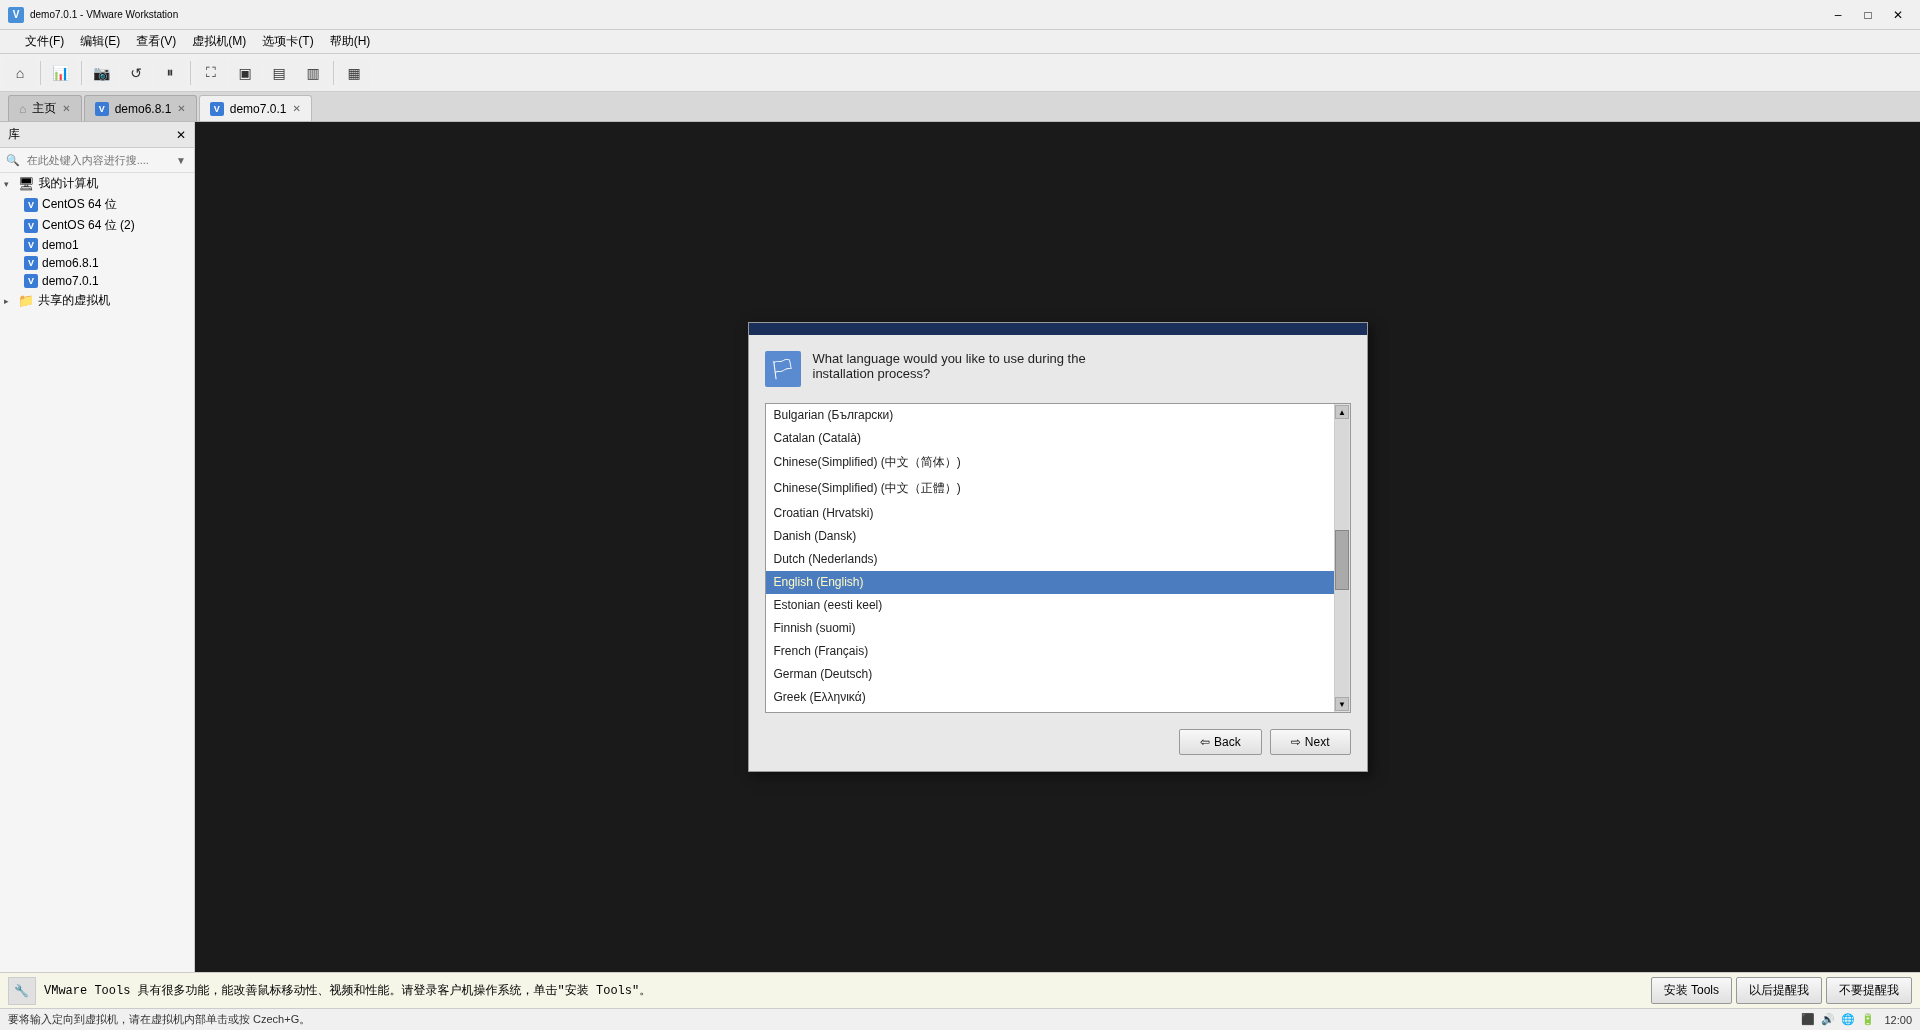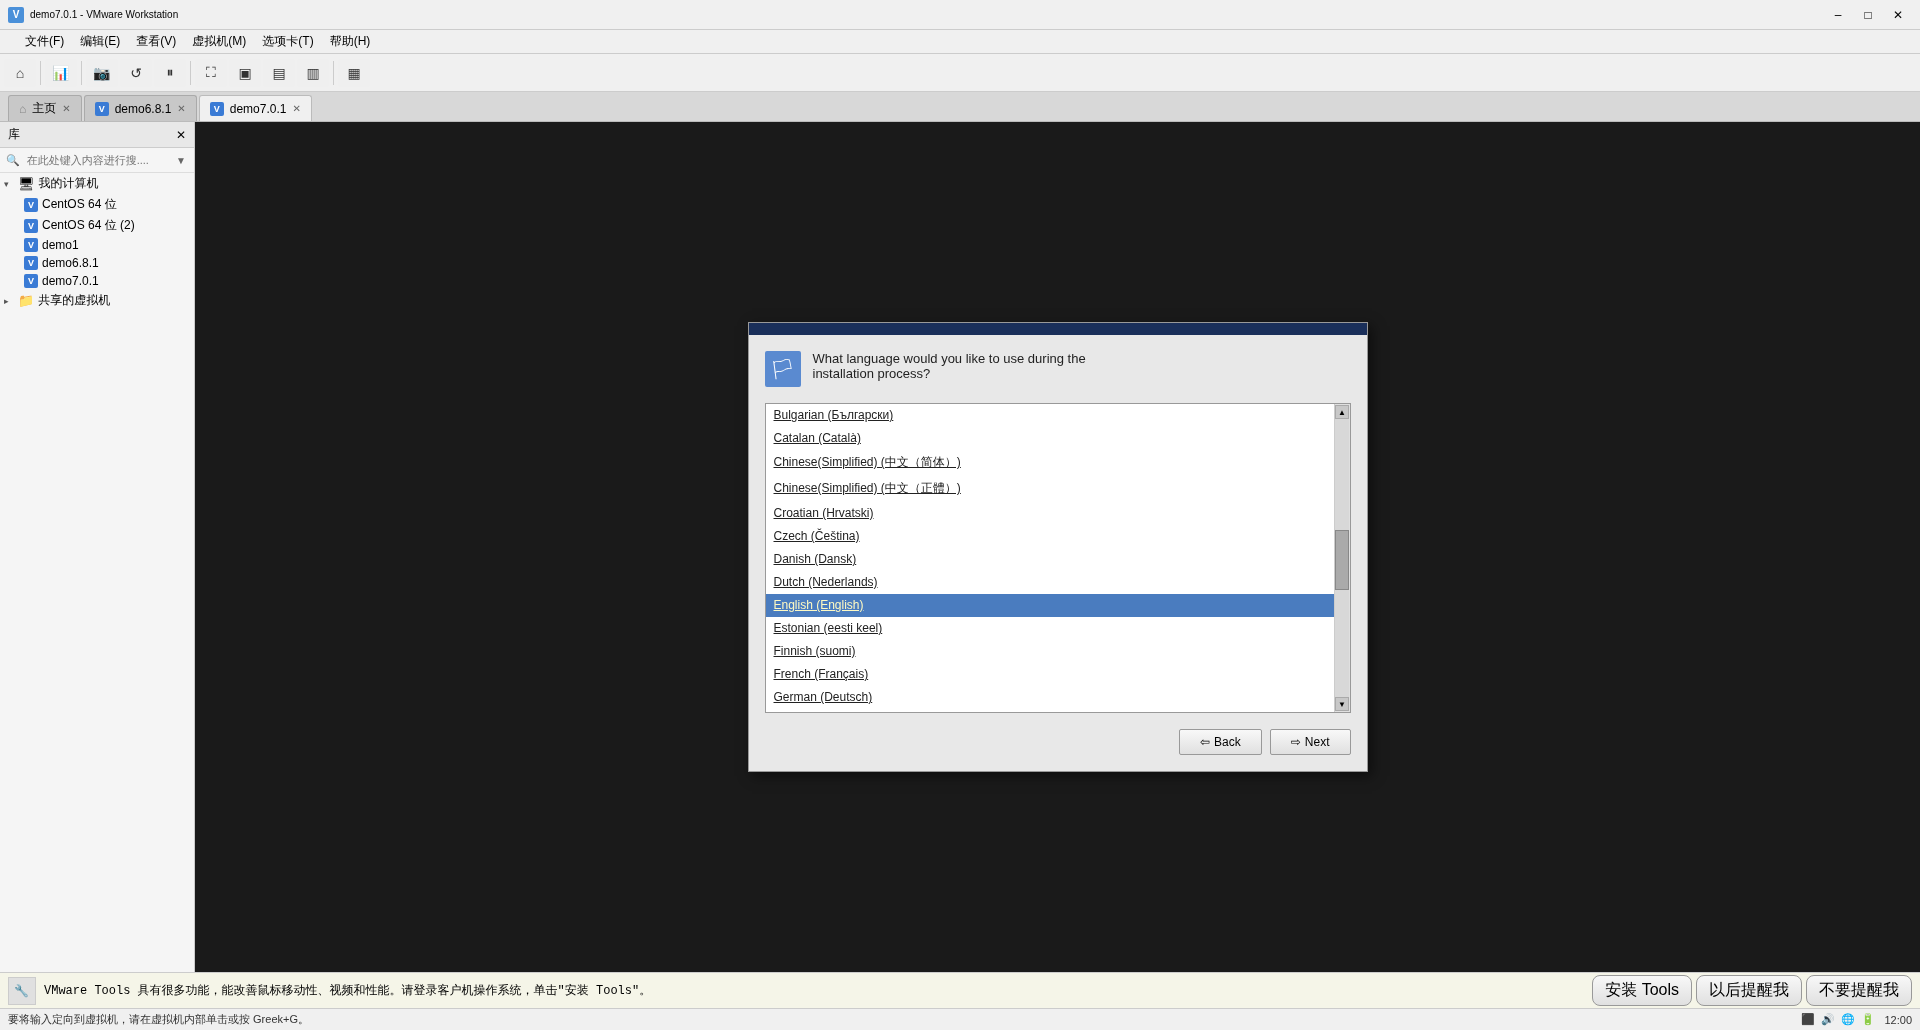--- a/index.html
+++ b/index.html
@@ -206,21 +206,20 @@
       flex: 1;
       overflow-y: auto;
     }
     .lang-list::-webkit-scrollbar { width: 0; }
     .lang-item {
       padding: 4px 8px;
       font-size: 12px;
       cursor: pointer;
       color: #222;
       border-bottom: 1px solid transparent;
-      text-decoration: underline;
     }
     .lang-item.selected { background: #4a7cbf; color: #fef9c3; }
     .scrollbar-track {
       width: 16px;
       background: #e0e0e0;
       border-left: 1px solid #ccc;
       display: flex;
       flex-direction: column;
       align-items: center;
       padding: 1px;
@@ -289,22 +288,22 @@
     .status-right-btns {
       margin-left: auto;
       display: flex;
       gap: 4px;
     }
     .status-right-btn {
       padding: 4px 12px;
       border: 1px solid #999;
       background: linear-gradient(to bottom, #f8f8f8, #e0e0e0);
       cursor: pointer;
-      font-size: 16px;
-      border-radius: 8px;
+      font-size: 12px;
+      border-radius: 2px;
     }
 
     
     .bottom-bar {
       height: 22px;
       background: #f0f0f0;
       border-top: 1px solid #ccc;
       display: flex;
       align-items: center;
       padding: 0 8px;
@@ -444,21 +443,20 @@
           </div>
         </div>
 
         <div class="lang-list-container">
           <div class="lang-list" id="lang-list">
               <div class="lang-item">Bulgarian (Български)</div>
               <div class="lang-item">Catalan (Català)</div>
               <div class="lang-item">Chinese(Simplified) (中文（简体）)</div>
               <div class="lang-item">Chinese(Simplified) (中文（正體）)</div>
               <div class="lang-item">Croatian (Hrvatski)</div>
-              <div class="lang-item">Czech (Čeština)</div>
               <div class="lang-item">Danish (Dansk)</div>
               <div class="lang-item">Dutch (Nederlands)</div>
               <div class="lang-item selected">English (English)</div>
               <div class="lang-item">Estonian (eesti keel)</div>
               <div class="lang-item">Finnish (suomi)</div>
               <div class="lang-item">French (Français)</div>
               <div class="lang-item">German (Deutsch)</div>
               <div class="lang-item">Greek (Ελληνικά)</div>
             </div>
           <div class="scrollbar-track">
@@ -491,21 +489,21 @@
   </div>
   <span class="status-text">VMware Tools 具有很多功能，能改善鼠标移动性、视频和性能。请登录客户机操作系统，单击"安装 Tools"。</span>
   <div class="status-right-btns">
     <button class="status-right-btn">安装 Tools</button>
     <button class="status-right-btn">以后提醒我</button>
     <button class="status-right-btn">不要提醒我</button>
   </div>
 </div>
 
 <div class="bottom-bar">
-  <span>要将输入定向到虚拟机，请在虚拟机内部单击或按 Greek+G。</span>
+  <span>要将输入定向到虚拟机，请在虚拟机内部单击或按 Czech+G。</span>
   <div class="bottom-right">
     <span class="sys-tray-icon">⬛</span>
     <span class="sys-tray-icon">🔊</span>
     <span class="sys-tray-icon">🌐</span>
     <span class="sys-tray-icon">🔋</span>
     <span style="font-size:11px;margin-left:4px;">12:00</span>
   </div>
 </div>
 
 </body></html>

